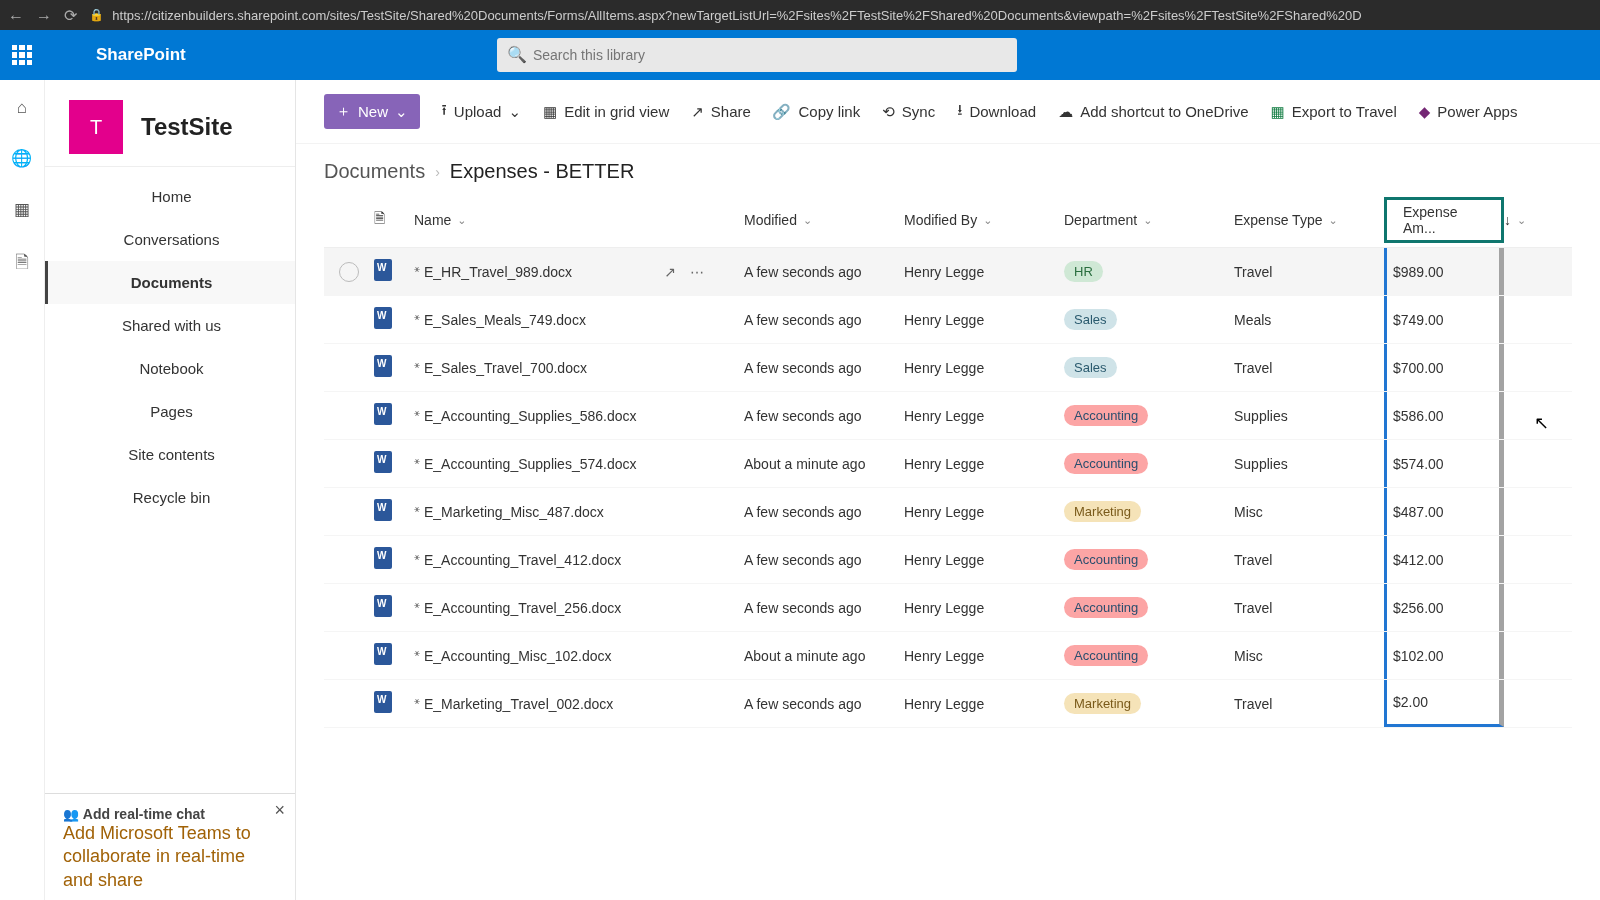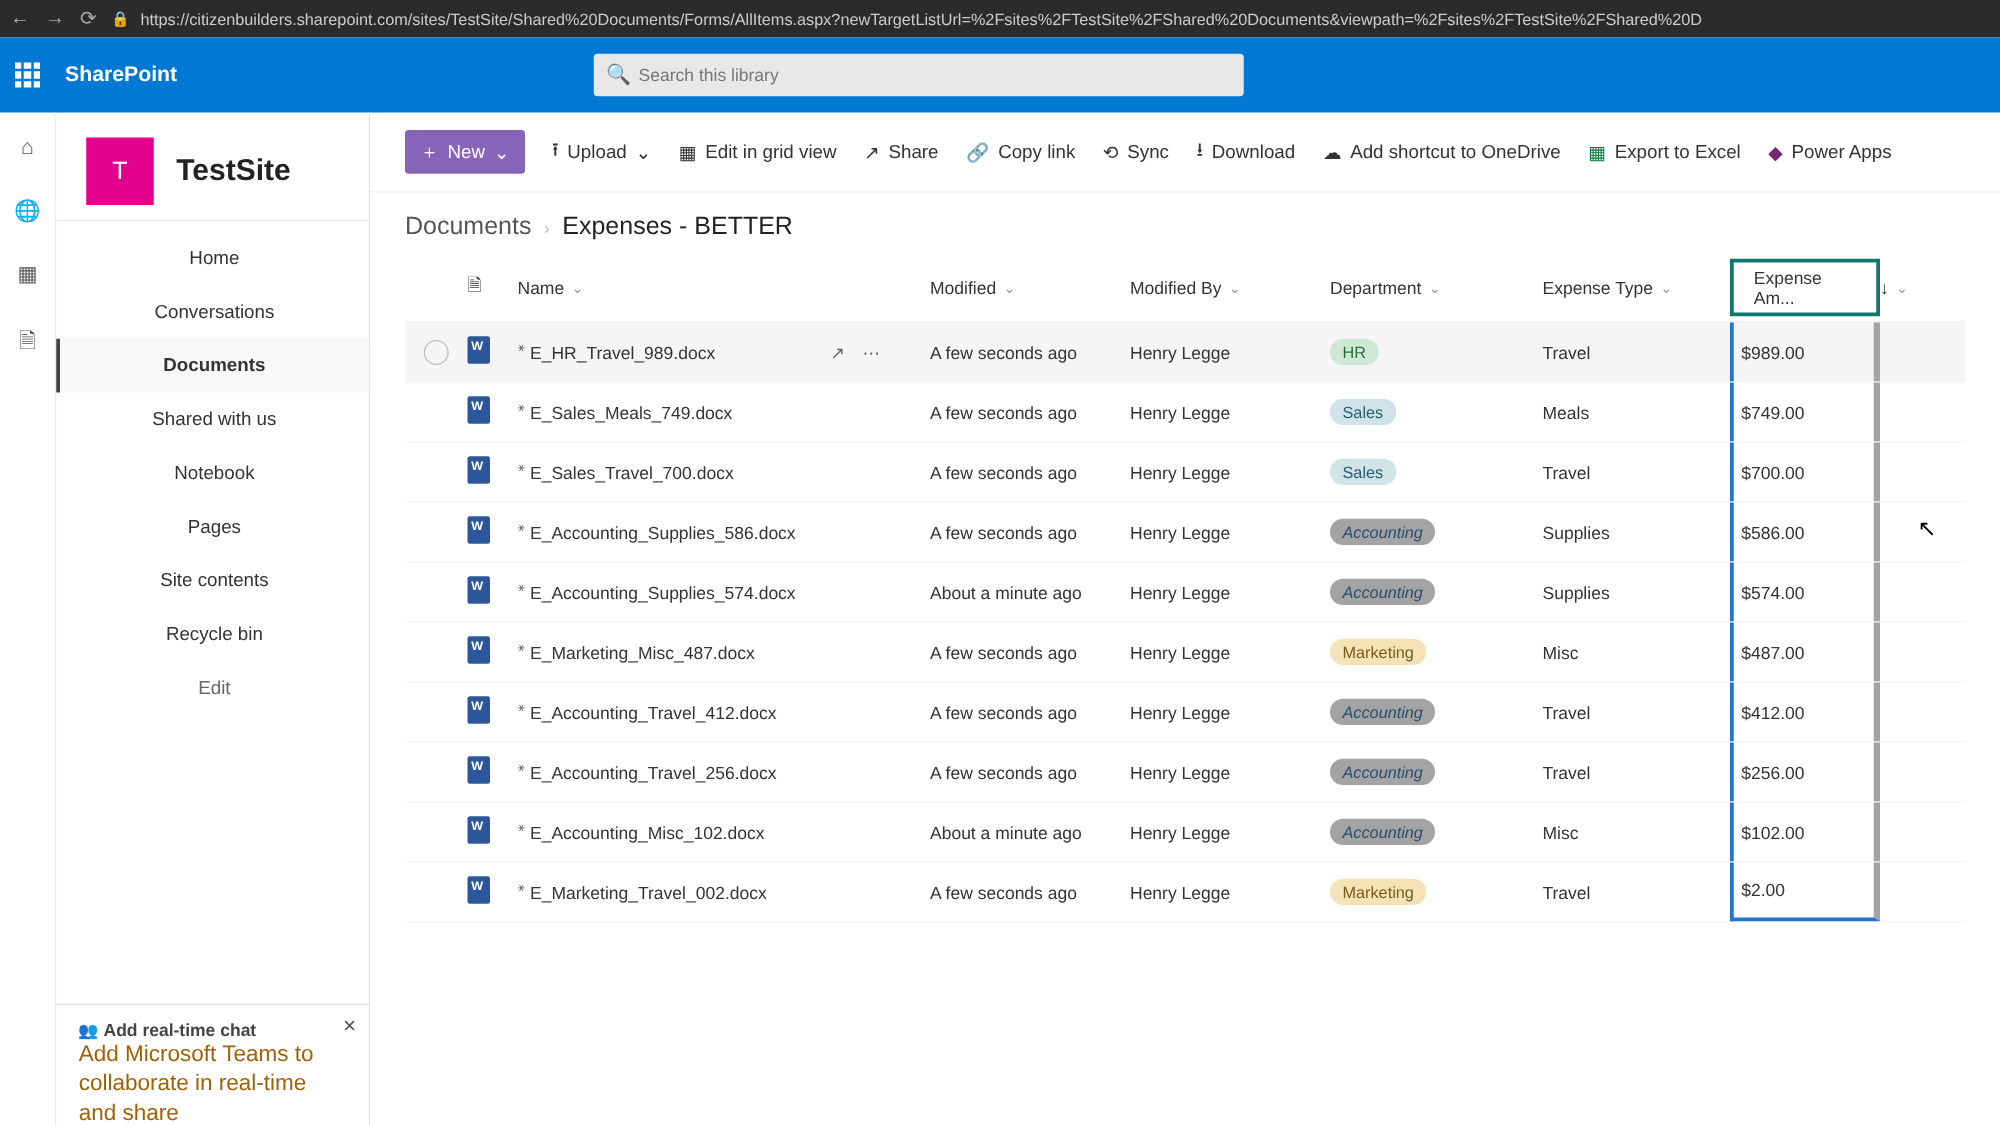--- a/index.html
+++ b/index.html
@@ -5,21 +5,21 @@
 * { margin: 0; padding: 0; box-sizing: border-box; font-family: 'Segoe UI', Tahoma, sans-serif; }
 body { background: #fff; overflow: hidden; width: 1600px; height: 900px; }
 
 
 .browser-bar { height: 30px; background: #2b2b2b; display: flex; align-items: center; padding: 0 8px; gap: 12px; }
 .browser-bar .nav-btn { color: #aaa; font-size: 16px; cursor: pointer; }
 .browser-bar .url { flex: 1; color: #ccc; font-size: 13px; white-space: nowrap; overflow: hidden; display: flex; align-items: center; gap: 8px; }
 .lock { color: #ccc; font-size: 12px; }
 
 
-.suite-bar { height: 60px; background: #0078d4; display: flex; align-items: center; padding: 0 12px; color: #fff; }
+.suite-bar { height: 50px; background: #0078d4; display: flex; align-items: center; padding: 0 12px; color: #fff; gap: 44px; }
 .waffle { width: 20px; height: 20px; display: grid; grid-template-columns: repeat(3,1fr); grid-template-rows: repeat(3,1fr); gap: 2px; margin-right: 20px; cursor:pointer;}
 .waffle span { background: #fff; }
 .suite-title { font-size: 17px; font-weight: 600; }
 .search-wrap { margin-left: auto; margin-right: auto; width: 520px; position: relative; }
 .search-wrap input { width: 100%; height: 34px; border: none; border-radius: 3px; padding: 0 12px 0 36px; font-size: 14px; background: #e8e8e8; color: #555; }
 .search-wrap .sicon { position: absolute; left: 10px; top: 7px; color: #555; font-size: 16px; }
 
 
 .app { display: flex; height: calc(900px - 80px); }
 .rail { width: 45px; border-right: 1px solid #eee; display: flex; flex-direction: column; align-items: center; padding-top: 18px; gap: 30px; color: #555; }
@@ -67,21 +67,21 @@
 .rowcheck { width: 20px; height: 20px; border: 1px solid #bbb; border-radius: 50%; margin: 0 auto; }
 .docicon { width: 18px; height: 22px; background: linear-gradient(135deg,#2b579a 0%,#2b579a 100%); border-radius: 2px; position: relative; display:inline-block; }
 .docicon::after { content:'W'; position:absolute; left:3px; top:3px; color:#fff; font-size:10px; font-weight:bold; }
 .fname { display: flex; align-items: center; gap: 4px; padding-right: 40px; position: relative; }
 .fname .tick { font-size: 10px; color: #666; position: relative; top:-3px; }
 .rowactions { display: none; gap: 14px; color: #666; }
 .trow.first .rowactions { display: flex; }
 .pill { padding: 3px 10px; border-radius: 12px; font-size: 13px; display: inline-block; }
 .pill.HR { background: #cfe8d5; color: #2a6e3f; }
 .pill.Sales { background: #cfe3e8; color: #2a5a6e; }
-.pill.Accounting { background: #a3a3a3; color: #2a4e6e; font-style: italic; }
+.pill.Accounting { background: #fca5a5; color: #2a4e6e; }
 .pill.Marketing { background: #f5e3b8; color: #7a5a1a; }
 .amount-cell { border-left: 3px solid #2176d2; border-right: 5px solid #a3a3a3; padding: 0 6px; height: 100%; display: flex; align-items: center; }
 .amount-borderbottom { border-bottom: 3px solid #2176d2; }
 .cursor { position: fixed; font-size: 18px; color: #000; pointer-events: none; }
 </style>
 </head>
 <body>
 
 <div class="browser-bar">
   <span class="nav-btn">←</span>
@@ -129,21 +129,20 @@
     </div>
     <div class="nav" id="nav">
         <div class="nav-item">Home</div>
         <div class="nav-item">Conversations</div>
         <div class="nav-item active">Documents</div>
         <div class="nav-item">Shared with us</div>
         <div class="nav-item">Notebook</div>
         <div class="nav-item">Pages</div>
         <div class="nav-item">Site contents</div>
         <div class="nav-item">Recycle bin</div>
-        <div class="nav-item nav-edit">Edit</div>
       </div>
     <div class="promo">
       <span class="close">×</span>
       <div><span>👥</span> <b>Add real-time chat</b></div>
       <div class="desc">Add Microsoft Teams to collaborate in real-time and share</div>
     </div>
   </div>
 
   <div class="main">
     <div class="cmd">
@@ -176,21 +175,21 @@
       <div class="btn">
           <span class="icon">⭳</span>
           <span>Download</span>
         </div>
       <div class="btn">
           <span class="icon">☁</span>
           <span>Add shortcut to OneDrive</span>
         </div>
       <div class="btn">
           <span class="icon" style="color:#107c41">▦</span>
-          <span>Export to Excel</span>
+          <span>Export to Travel</span>
         </div>
       <div class="btn">
           <span class="icon" style="color:#742774">◆</span>
           <span>Power Apps</span>
         </div>
     </div>
 
     <div class="bc">
       <span class="crumb">Documents</span>
       <span class="sep">›</span>

